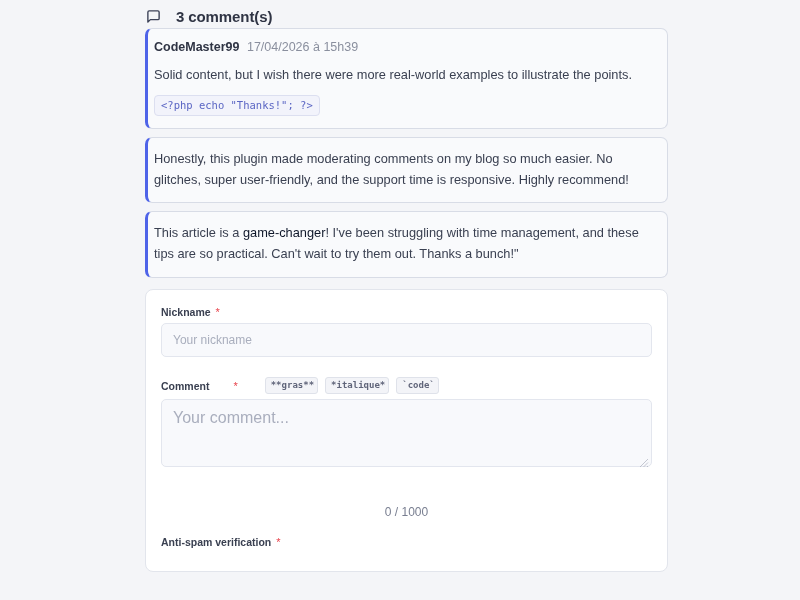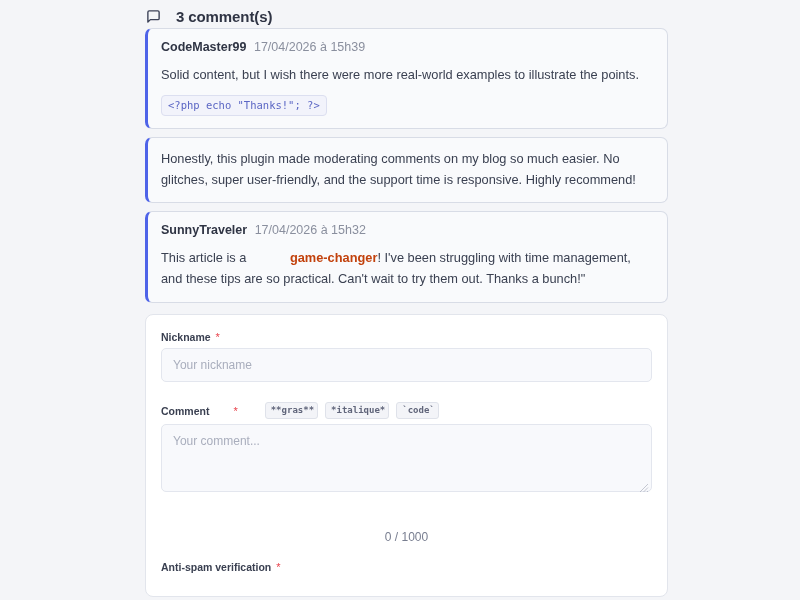--- a/index.html
+++ b/index.html
@@ -45,21 +45,21 @@
     color: #2f3444;
     letter-spacing: -0.1px;
   }
 
   
   .comment-card {
     background: #f9fafc;
     border: 1px solid #d8dce6;
     border-left: 3px solid #4e63e8;
     border-radius: 7px;
-    padding: 11px 13px 12px 13px;
+    padding: 11px 13px 12px 6px;
     margin-bottom: 8px;
   }
   .comment-meta {
     font-size: 12.5px;
     margin-bottom: 10px;
     line-height: 1.2;
   }
   .comment-author {
     font-weight: bold;
     color: #2f3444;
@@ -68,21 +68,21 @@
   .comment-date {
     color: #8a8f9e;
     font-size: 12.5px;
     margin-left: 4px;
   }
   .comment-body {
     font-size: 12.8px;
     color: #3a4051;
     line-height: 1.62;
   }
-  .comment-body b { font-weight: bold; color: #c2410c; margin-left: 40px; }
+  .comment-body b { font-weight: normal; color: #0f172a; }
   .inline-code {
     display: inline-block;
     margin-top: 9px;
     font-family: "DejaVu Sans Mono", monospace;
     font-size: 10.5px;
     color: #5b66c4;
     background: #f2f3fb;
     border: 1px solid #dcdff0;
     border-radius: 4px;
     padding: 2px 6px 3px 6px;
@@ -145,21 +145,21 @@
 
   .comment-area-wrap { position: relative; margin-top: 4px; }
   .comment-area {
     width: 100%;
     height: 68px;
     background: #f8f9fc;
     border: 1px solid #e3e6ee;
     border-radius: 5px;
     padding: 9px 11px;
     font-family: "Liberation Sans", sans-serif;
-    font-size: 12px;
+    font-size: 16px;
     color: #3a4051;
     resize: none;
     outline: none;
     display: block;
   }
   .comment-area::placeholder { color: #a9aebd; }
   .resize-grip {
     position: absolute;
     right: 3px; bottom: 3px;
     width: 10px; height: 10px;
@@ -202,24 +202,20 @@
       </div>
     </div>
 
     <div class="comment-card">
       <div class="comment-body">
         <span>Honestly, this plugin made moderating comments on my blog so much easier. No glitches, super user-friendly, and the support time is responsive. Highly recommend!</span>
       </div>
     </div>
 
     <div class="comment-card">
-      <div class="comment-meta">
-        <span class="comment-author">SunnyTraveler</span>
-        <span class="comment-date">17/04/2026 à 15h32</span>
-      </div>
       <div class="comment-body">
         <span>This article is a </span><b>game-changer</b><span>! I've been struggling with time management, and these tips are so practical. Can't wait to try them out. Thanks a bunch!"</span>
       </div>
     </div>
 
     <div class="form-card">
 
       <div class="field-label">
         <span>Nickname</span>
         <span class="req">*</span>

